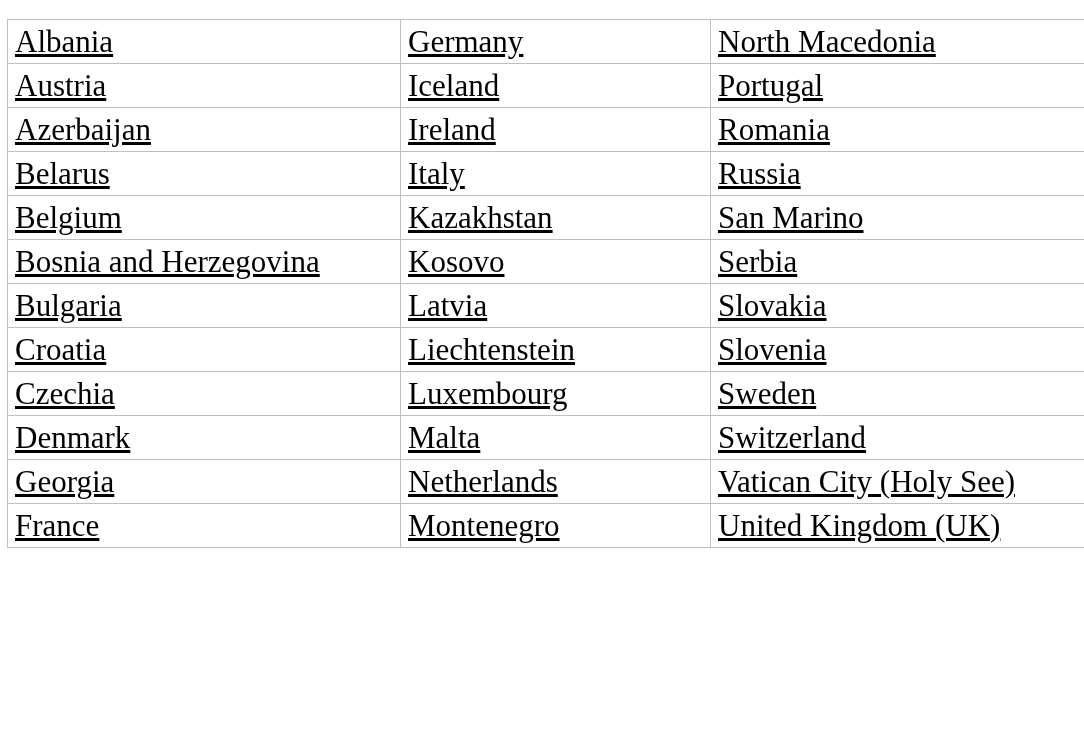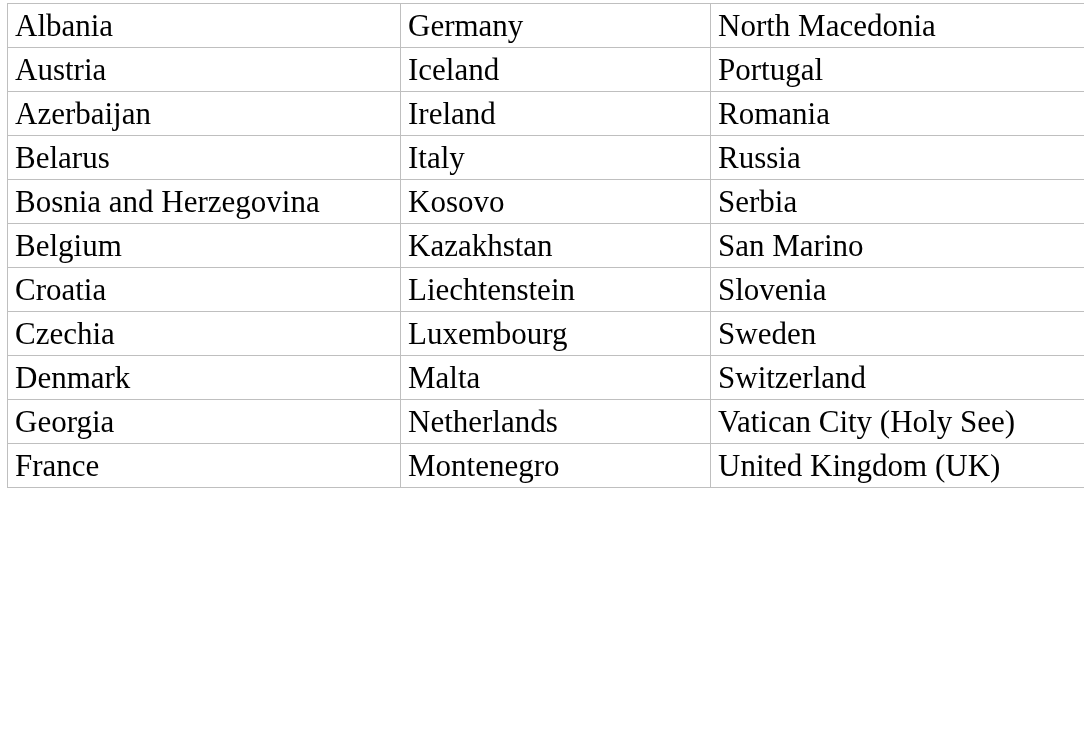--- a/index.html
+++ b/index.html
@@ -11,22 +11,23 @@
     width: 1084px;
     height: 756px;
     overflow: hidden;
     font-family: "Liberation Serif", "DejaVu Serif", serif;
   }
 
   
   #table-wrap {
     position: absolute;
     left: 7px;
-    top: 3px;
+    top: 19px;
     width: 1077px;
+    text-decoration: underline;
   }
 
   table#country-table {
     border-collapse: collapse;
     table-layout: fixed;
     width: 1077px;
     border-top: 1px solid #bfbfbf;
   }
 
   table#country-table col.col-1 { width: 393px; }
@@ -84,28 +85,33 @@
           <td class="first-col">Azerbaijan</td>
           <td>Ireland</td>
           <td class="last-col">Romania</td>
         </tr>
         <tr>
           <td class="first-col">Belarus</td>
           <td>Italy</td>
           <td class="last-col">Russia</td>
         </tr>
         <tr>
+          <td class="first-col">Belgium</td>
+          <td>Kazakhstan</td>
+          <td class="last-col">San Marino</td>
+        </tr>
+        <tr>
           <td class="first-col">Bosnia and Herzegovina</td>
           <td>Kosovo</td>
           <td class="last-col">Serbia</td>
         </tr>
         <tr>
-          <td class="first-col">Belgium</td>
-          <td>Kazakhstan</td>
-          <td class="last-col">San Marino</td>
+          <td class="first-col">Bulgaria</td>
+          <td>Latvia</td>
+          <td class="last-col">Slovakia</td>
         </tr>
         <tr>
           <td class="first-col">Croatia</td>
           <td>Liechtenstein</td>
           <td class="last-col">Slovenia</td>
         </tr>
         <tr>
           <td class="first-col">Czechia</td>
           <td>Luxembourg</td>
           <td class="last-col">Sweden</td>

